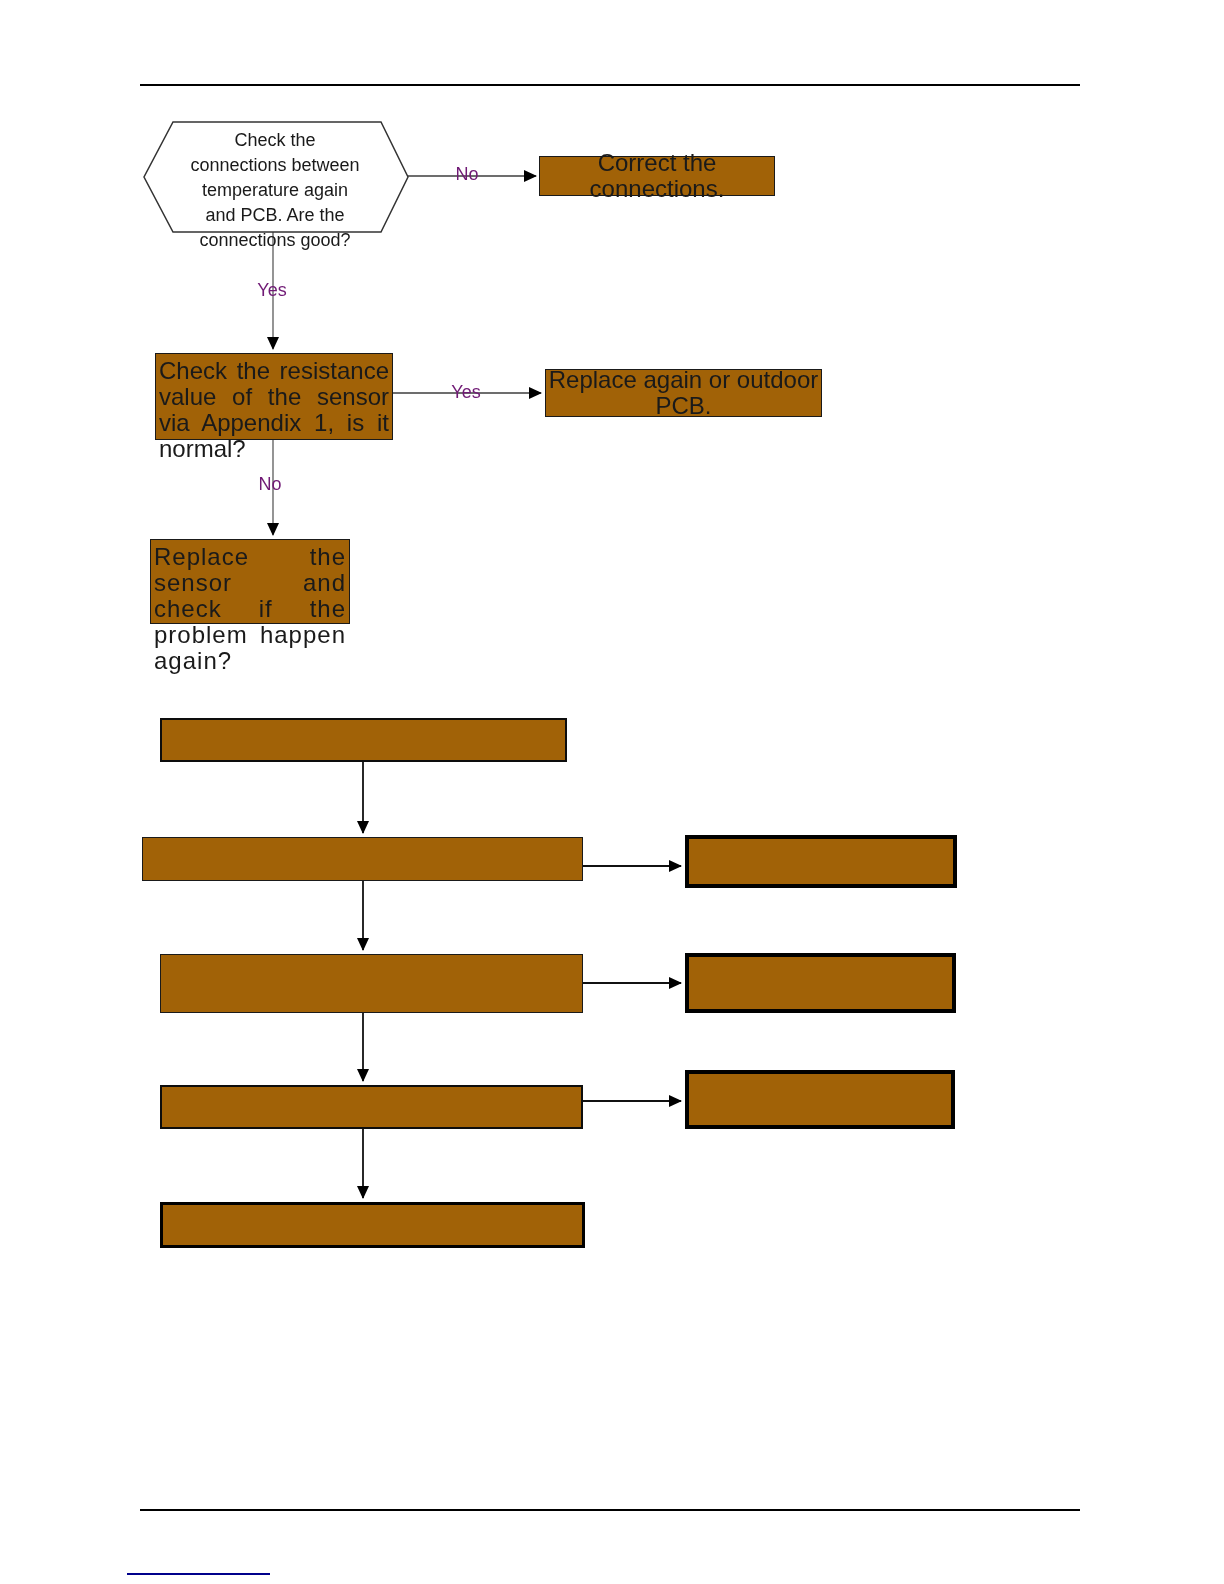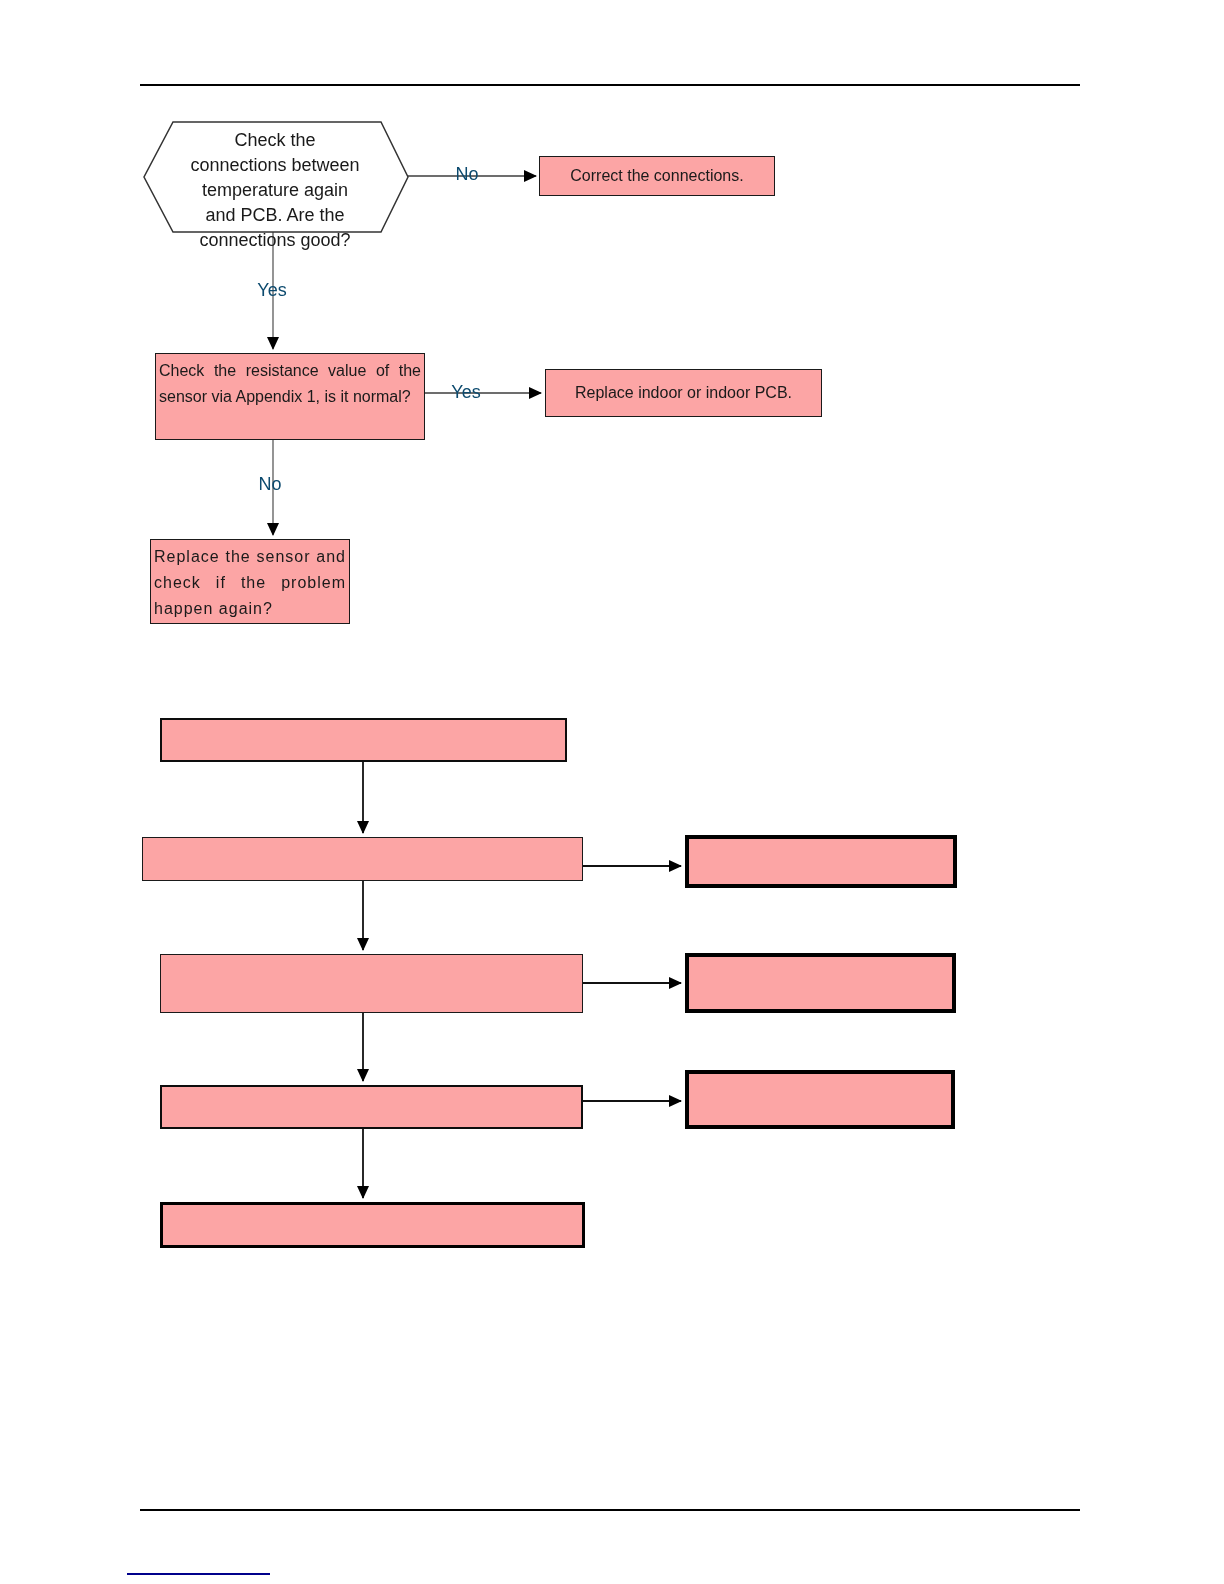--- a/index.html
+++ b/index.html
@@ -9,44 +9,44 @@
     background:#ffffff;
     margin:0 auto;
     font-family:"Liberation Sans","DejaVu Sans",sans-serif;
     color:#1a1a1a;
     overflow:hidden;
   }
   .hrule{position:absolute;background:#000;height:2px;}
   .node{
     position:absolute;
     box-sizing:border-box;
-    background:#fca5a5;
+    background:#a16207;
     border:1.5px solid #1a1a1a;
-    font-size:16px;
+    font-size:24px;
     line-height:26px;
   }
   .node.center{display:flex;align-items:center;justify-content:center;text-align:center;}
   .node.justify{text-align:justify;padding:4px 3px 0 3px;}
   .node.thick{border-width:4px;border-color:#000;}
   .node.medium{border-width:2px;border-color:#0d0d0d;}
   .edge-label{
     position:absolute;
     transform:translate(-50%,-50%);
     font-size:18px;
     line-height:20px;
-    color:#0c4a6e;
+    color:#701a75;
     white-space:nowrap;
   }
   #arrow-layer{position:absolute;left:0;top:0;pointer-events:none;}
   #hex-shape{position:absolute;left:143px;top:121px;}
   #hex-text{
     position:absolute;left:185px;top:128px;width:180px;
     text-align:center;font-size:18px;line-height:25px;
   }
-  .q-resistance{left:155px;top:353px;width:270px;height:87px;}
+  .q-resistance{left:155px;top:353px;width:238px;height:87px;}
   .a-correct{left:539px;top:156px;width:236px;height:40px;}
   .a-pcb{left:545px;top:369px;width:277px;height:48px;}
   .a-sensor{left:150px;top:539px;width:200px;height:85px;letter-spacing:1px;line-height:26px;}
   .box-a{left:160px;top:718px;width:407px;height:44px;}
   .box-b{left:142px;top:837px;width:441px;height:44px;}
   .box-r1{left:685px;top:835px;width:272px;height:53px;}
   .box-c{left:160px;top:954px;width:423px;height:59px;}
   .box-r2{left:685px;top:953px;width:271px;height:60px;}
   .box-d{left:160px;top:1085px;width:423px;height:44px;}
   .box-r3{left:685px;top:1070px;width:270px;height:59px;}
@@ -90,21 +90,21 @@
   </svg>
   <div id="hex-text">Check the connections between temperature again and PCB. Are the connections good?</div>
 
   <div class="edge-label" style="left:467px;top:174px;">No</div>
   <div class="edge-label" style="left:272px;top:290px;">Yes</div>
   <div class="edge-label" style="left:466px;top:392px;">Yes</div>
   <div class="edge-label" style="left:270px;top:484px;">No</div>
 
   <div class="node center a-correct">Correct the connections.</div>
   <div class="node justify q-resistance">Check the resistance value of the sensor via Appendix 1, is it normal?</div>
-  <div class="node center a-pcb">Replace indoor or indoor PCB.</div>
+  <div class="node center a-pcb">Replace again or outdoor PCB.</div>
   <div class="node justify a-sensor">Replace the sensor and check if the problem happen again?</div>
 
   <div class="node medium box-a"></div>
   <div class="node box-b"></div>
   <div class="node thick box-r1"></div>
   <div class="node box-c"></div>
   <div class="node thick box-r2"></div>
   <div class="node medium box-d"></div>
   <div class="node thick box-r3"></div>
   <div class="node box-e"></div>

